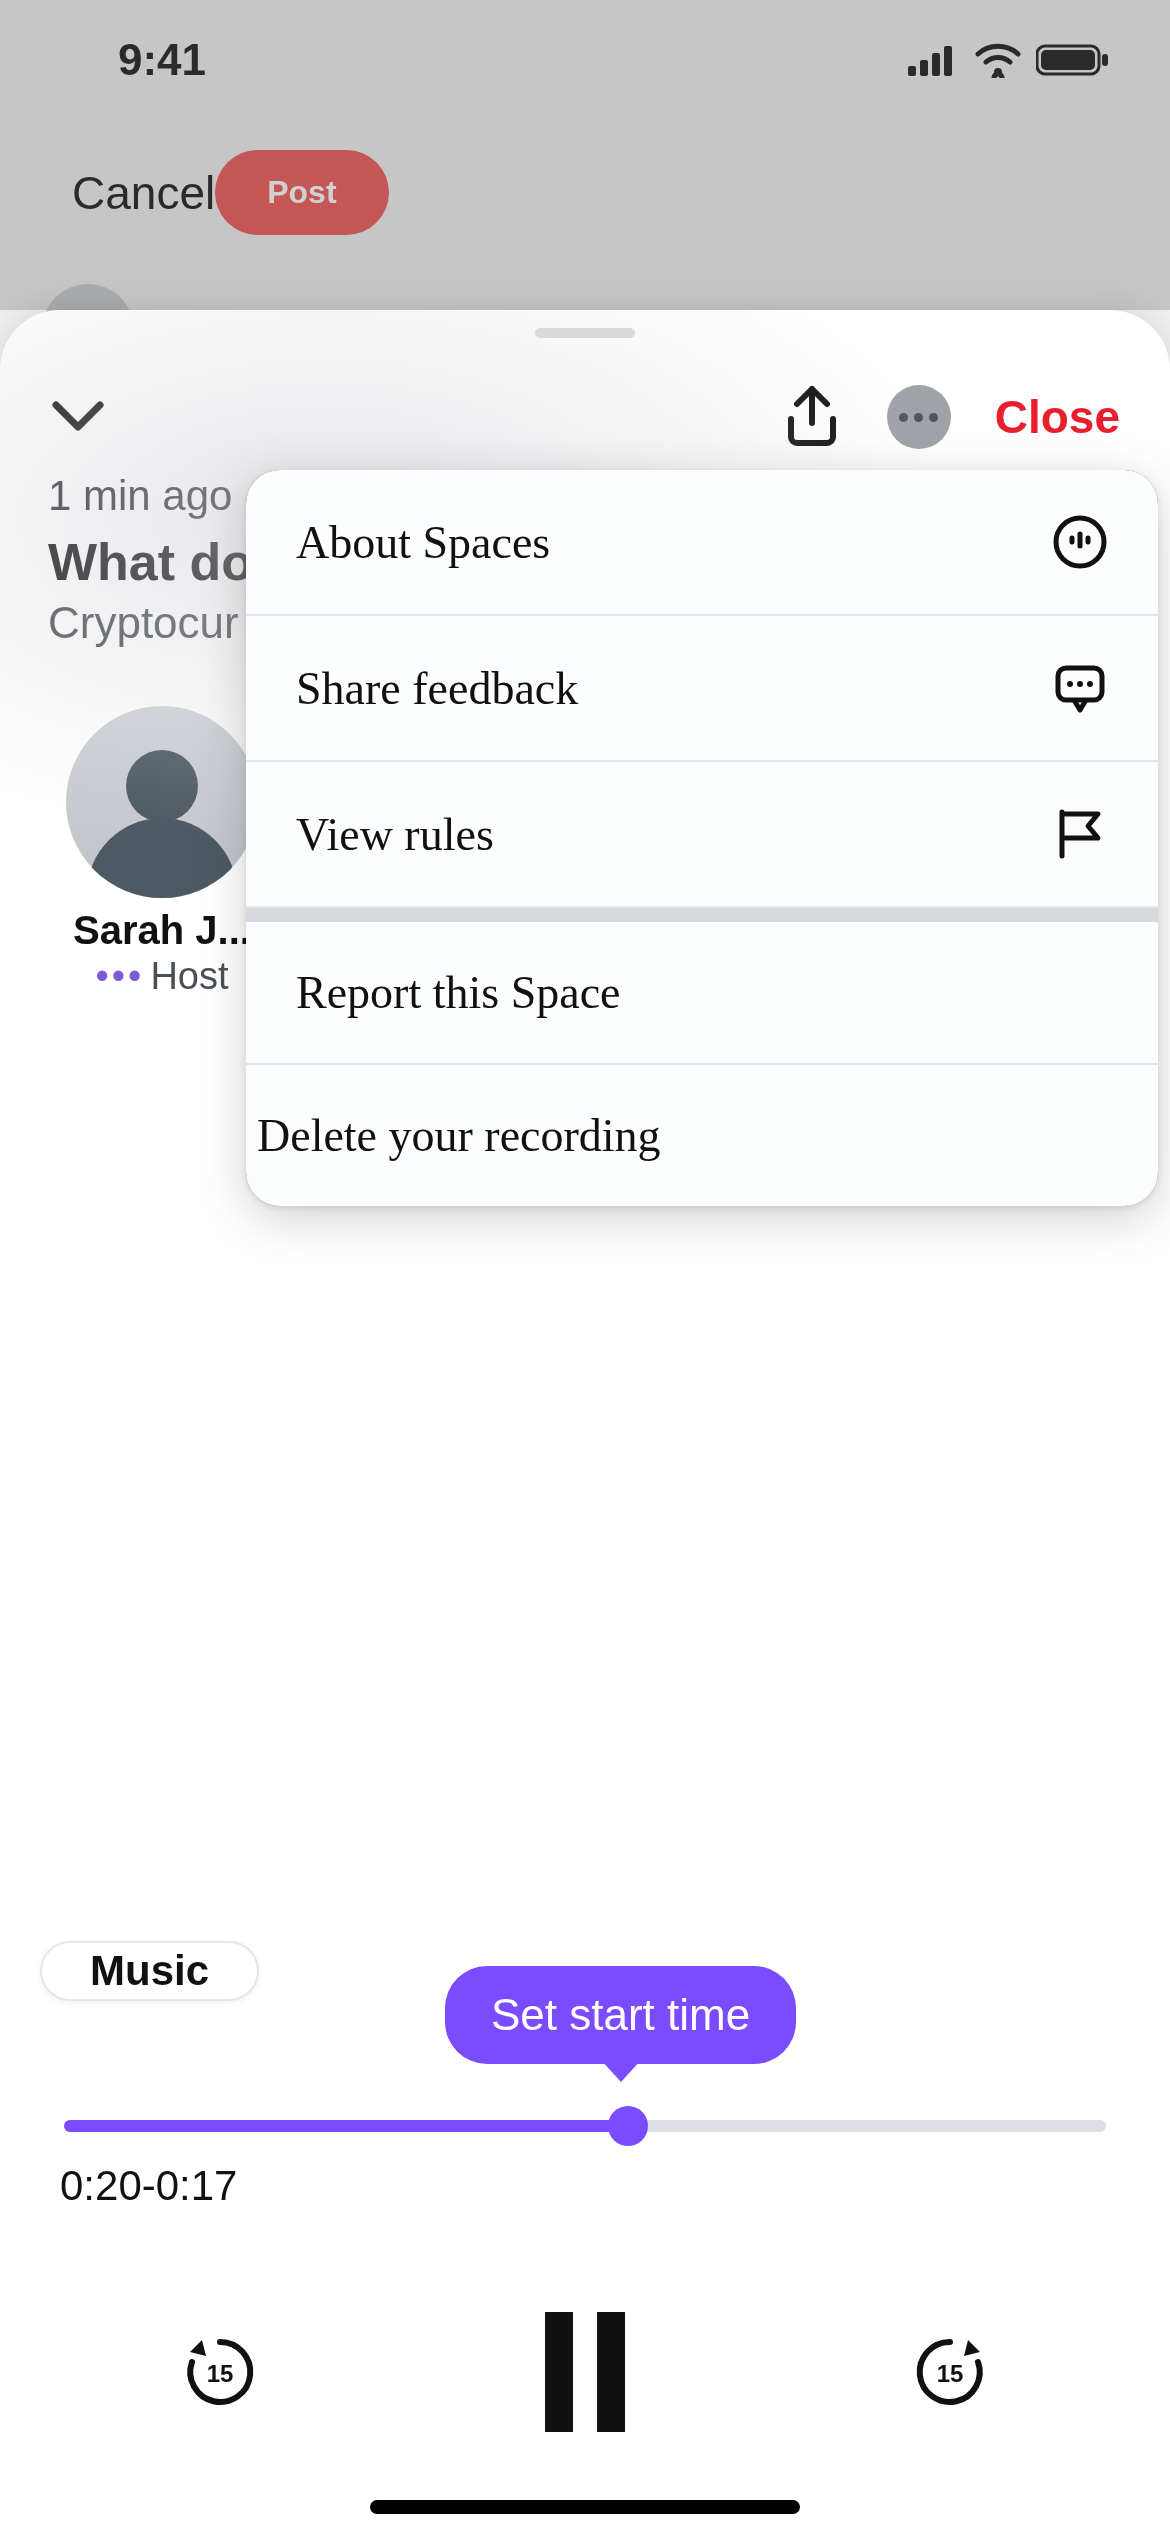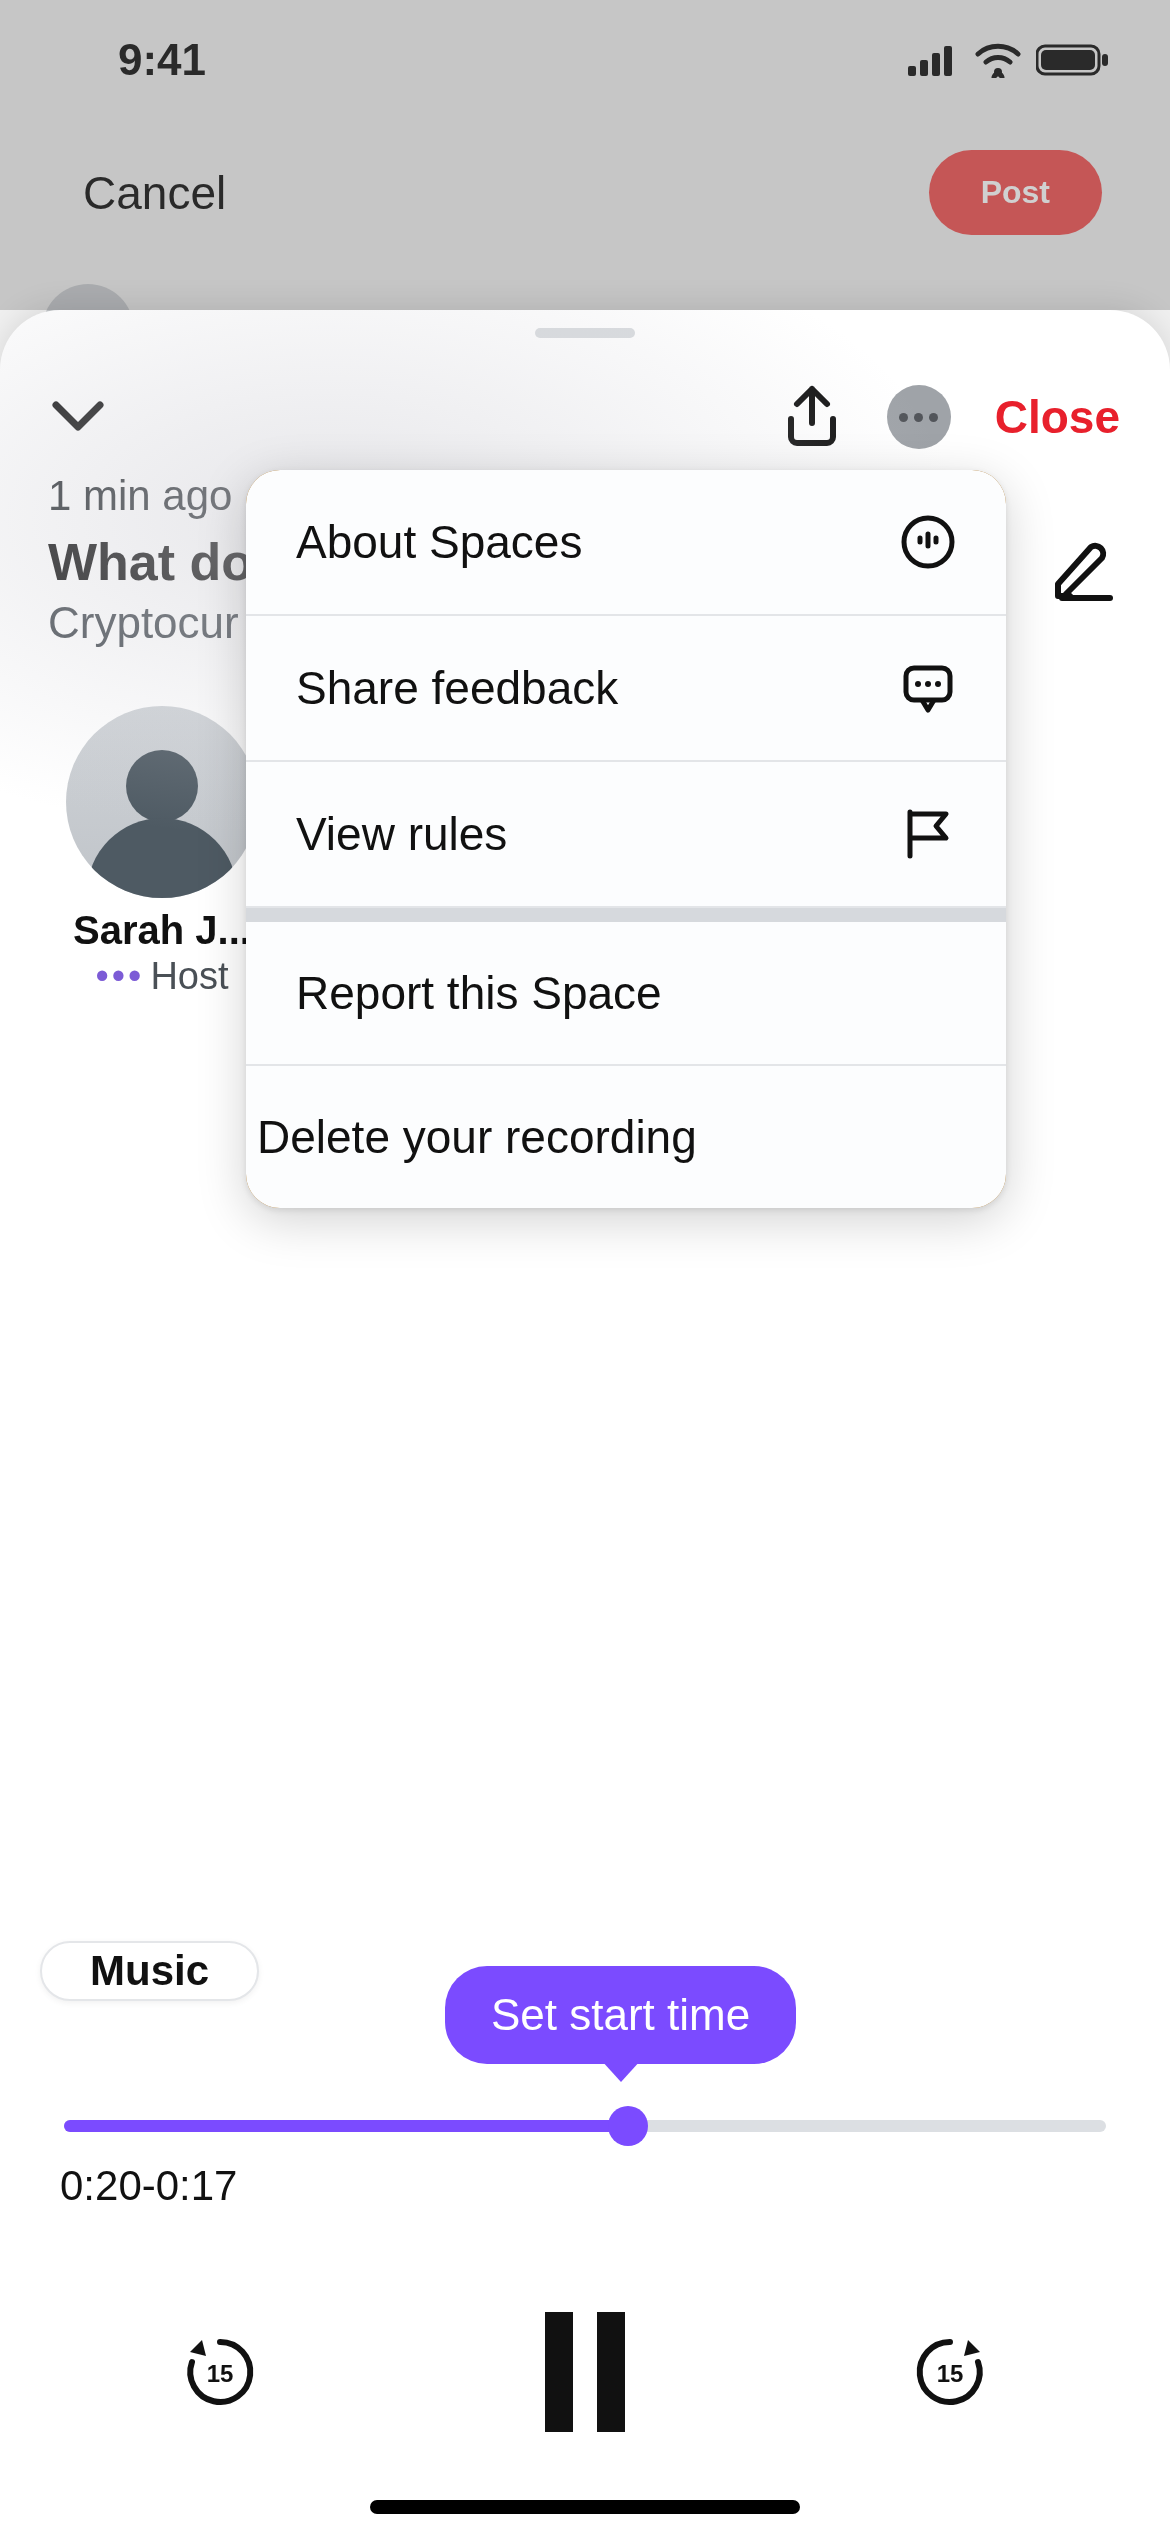--- a/index.html
+++ b/index.html
@@ -39,24 +39,23 @@
       z-index: 1;
     }
     .status-time { font-size: 44px; font-weight: 700; color: #000; }
     .status-right { display: flex; align-items: center; gap: 14px; }
     .status-right svg { display: block; }
 
     
     .top-bar {
       position: absolute;
       top: 150px;
-      left: 15px; right: 0;
-      display: flex;
-      align-items: center;
-      justify-content: space-between;
+      left: 4px; right: 0;
+      display: flex;
+      align-items: center;
       padding: 0 68px;
       z-index: 1;
     }
     .cancel { font-size: 46px; color: #000; font-weight: 400; }
     .post-btn {
       background: #ef4444;
       color: #fff;
       font-size: 32px;
       font-weight: 700;
       padding: 24px 52px;
@@ -183,26 +182,27 @@
     }
     .host-name { font-size: 40px; font-weight: 700; color: #111; white-space: nowrap; }
     .host-role { font-size: 38px; color: #4a5056; margin-top: 2px; }
     .host-role .dots { color: #7c5bd6; letter-spacing: 3px; margin-right: 6px; }
 
     
     .popover {
       position: absolute;
       top: 160px;
       left: 246px;
-      width: 760px;
+      width: 912px;
       background: #a16207;
       border-radius: 34px;
       box-shadow: 0 12px 50px rgba(0,0,0,0.18), 0 2px 6px rgba(0,0,0,0.1);
       overflow: hidden;
       z-index: 20;
+      font-family: Liberation Serif, serif;
     }
     .menu-item {
       display: flex;
       align-items: center;
       justify-content: space-between;
       padding: 44px 50px 44px 50px;
       font-size: 46px;
       color: #111;
       border-bottom: 2px solid #e3e5e8;
       background:#fcfdfe;

